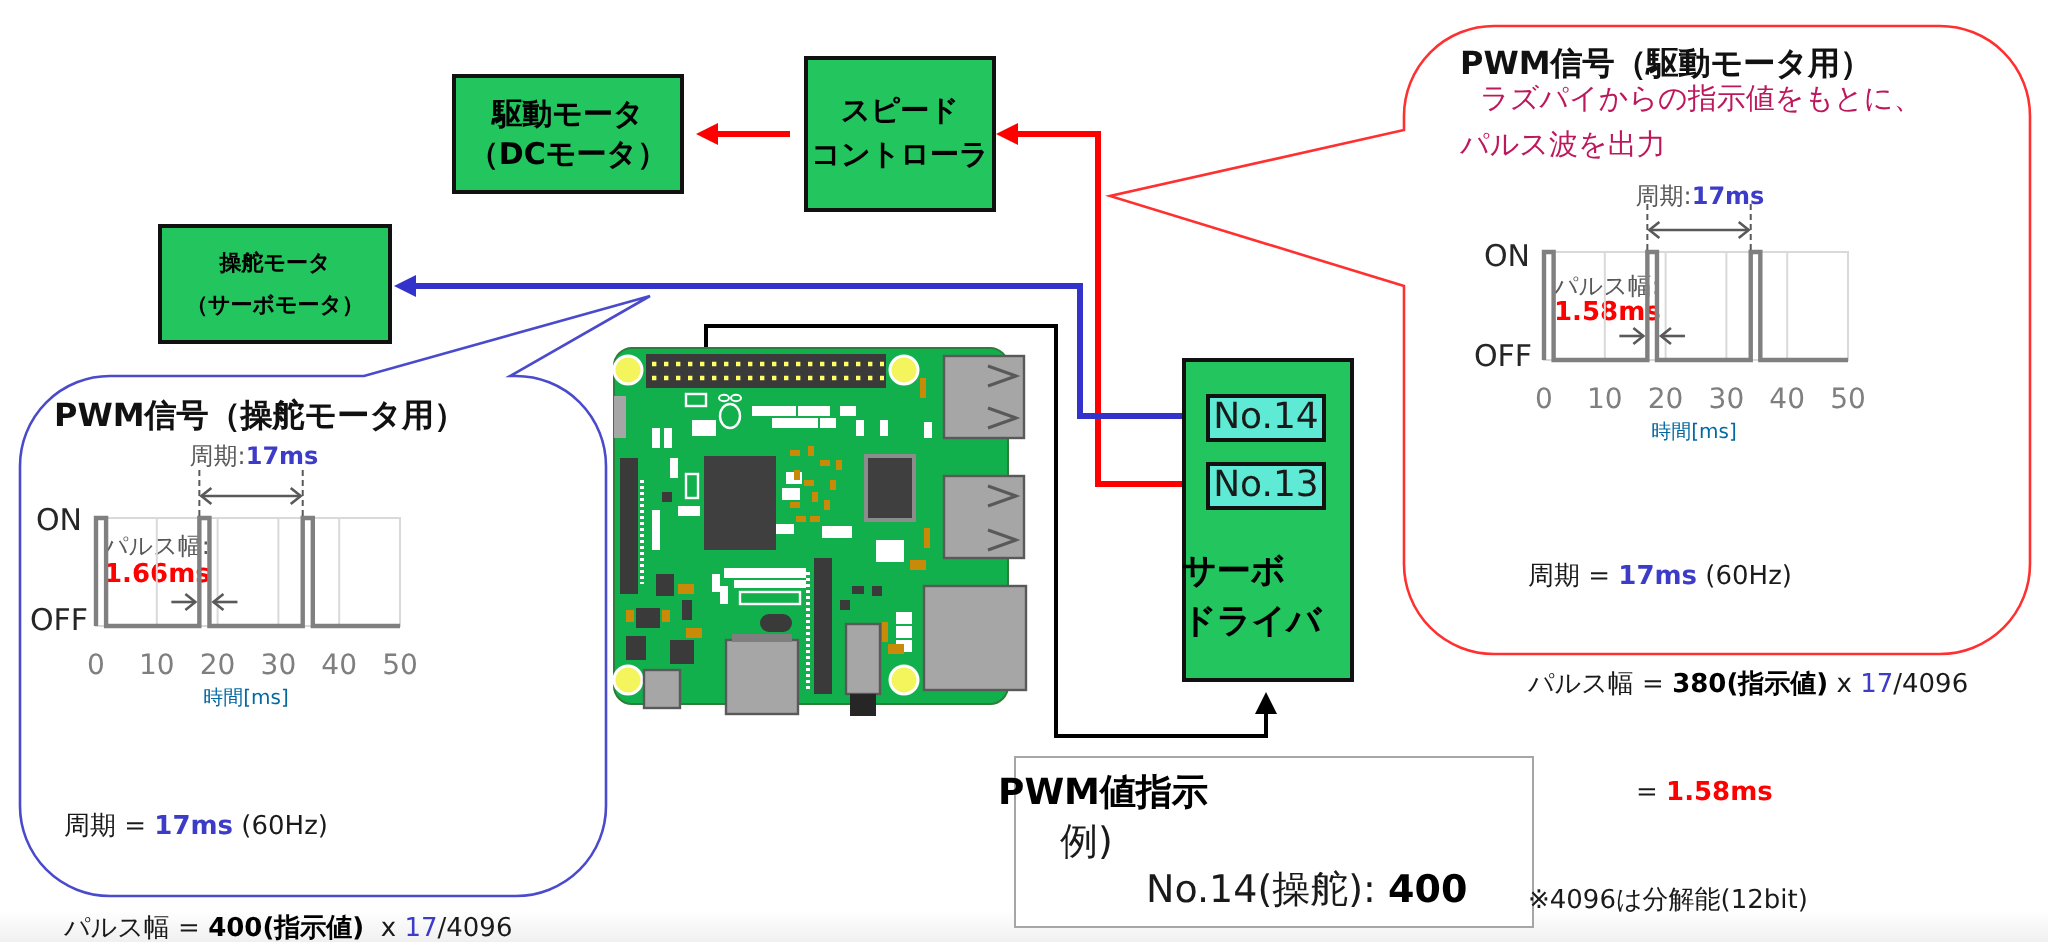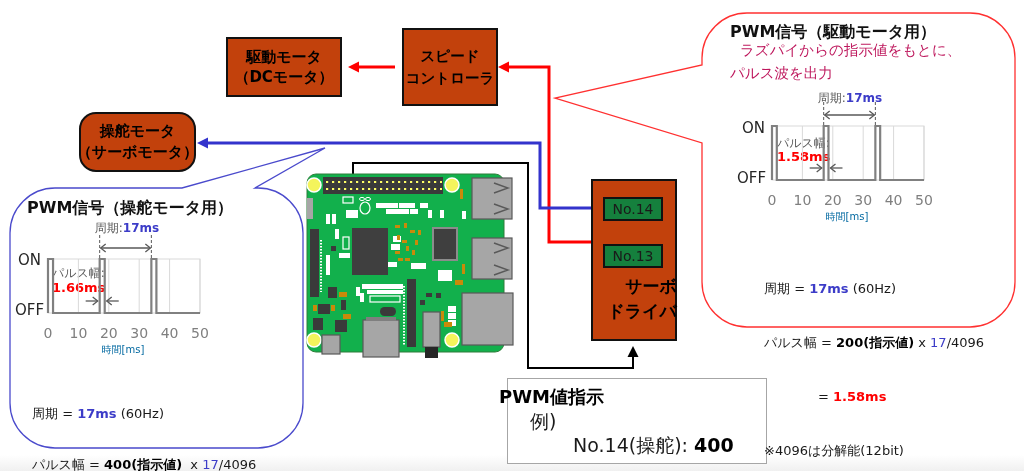--- a/index.html
+++ b/index.html
@@ -8,39 +8,39 @@
     background: #ffffff;
     font-family: "DejaVu Sans", "Liberation Sans", sans-serif;
     color: #1a1a1a;
   }
   #shapes { position: absolute; left: 0; top: 0; }
   .bottom-band {
     position: absolute; left: 0; top: 455px; width: 1024px; height: 16px;
     background: linear-gradient(#ffffff, #f0f0f0);
   }
   .box {
-    position: absolute; box-sizing: border-box; background: #c2410c;
+    position: absolute; box-sizing: border-box; background: #22c55e;
     border: 2px solid #111111;
     display: flex; flex-direction: column; align-items: center; justify-content: center;
     font-weight: bold; color: #000; white-space: nowrap; text-align: center;
   }
   #drive-motor { left: 226px; top: 37px; width: 116px; height: 60px; font-size: 15px; line-height: 20px; }
   #speed-controller { left: 402px; top: 28px; width: 96px; height: 78px; font-size: 14.5px; line-height: 22px; }
-  #steering-motor { left: 79px; top: 112px; width: 117px; height: 60px; font-size: 15px; line-height: 21px; border-radius: 17px; }
+  #steering-motor { left: 79px; top: 112px; width: 117px; height: 60px; font-size: 11px; line-height: 21px; }
   #servo-driver { left: 591px; top: 179px; width: 86px; height: 162px; }
   .channel-box {
     position: absolute; box-sizing: border-box; width: 60px; height: 24px;
-    border: 2px solid #111; background: #15803d; font-size: 14px; line-height: 20px;
+    border: 2px solid #111; background: #5eead4; font-size: 18px; line-height: 20px;
     text-align: center; color: #1a1a1a;
   }
   #ch14 { left: 603px; top: 197px; }
-  #ch13 { left: 603px; top: 244px; }
+  #ch13 { left: 603px; top: 231px; }
   .servo-label {
     position: absolute; left: 591px; top: 274px; width: 86px;
-    font-size: 17px; font-weight: bold; line-height: 25px; text-align: right; color: #000;
+    font-size: 17px; font-weight: bold; line-height: 25px; text-align: left; color: #000;
   }
   .servo-label span { display: block; }
   #pwm-box {
     position: absolute; left: 507px; top: 378px; width: 260px; height: 86px; box-sizing: border-box;
     border: 1.5px solid #a6a6a6; background: #fff;
   }
   .t { position: absolute; white-space: pre; }
   .center-x { transform: translateX(-50%); }
   .title { font-size: 16px; font-weight: bold; line-height: 20px; color: #111; }
   .desc { font-size: 14.5px; line-height: 18px; color: #be185d; }
@@ -279,18 +279,18 @@
       <line x1="60.68000000000001" x2="110.36000000000001" y1="23" y2="23" stroke="#595959" stroke-width="1.3"></line>
       <path d="M65.68,19 L60.68000000000001,23 L65.68,27" fill="none" stroke="#595959" stroke-width="1.3"></path>
       <path d="M105.36000000000001,19 L110.36000000000001,23 L105.36000000000001,27" fill="none" stroke="#595959" stroke-width="1.3"></path>
       <line x1="45.68000000000001" x2="57.68000000000001" y1="76" y2="76" stroke="#595959" stroke-width="1.3"></line>
       <path d="M52.68000000000001,72 L57.68000000000001,76 L52.68000000000001,80" fill="none" stroke="#595959" stroke-width="1.3"></path>
       <line x1="66.4832" x2="78.4832" y1="76" y2="76" stroke="#595959" stroke-width="1.3"></line>
       <path d="M71.4832,72 L66.4832,76 L71.4832,80" fill="none" stroke="#595959" stroke-width="1.3"></path>
     </svg>
   <div class="t formula" style="left:764px; top:244px; line-height:18px;">
     <div><span>周期 = </span><span class="blue-b">17ms</span><span> (60Hz)</span></div>
-    <div><span>パルス幅 = </span><span class="bold">200(指示値)</span><span> x </span><span class="blue">17</span><span>/4096</span></div>
+    <div><span>パルス幅 = </span><span class="bold">380(指示値)</span><span> x </span><span class="blue">17</span><span>/4096</span></div>
     <div style="padding-left:54px;"><span>= </span><span class="red-b">1.58ms</span></div>
     <div>※4096は分解能(12bit)</div>
   </div>
 
 </div>
 
 </body></html>

